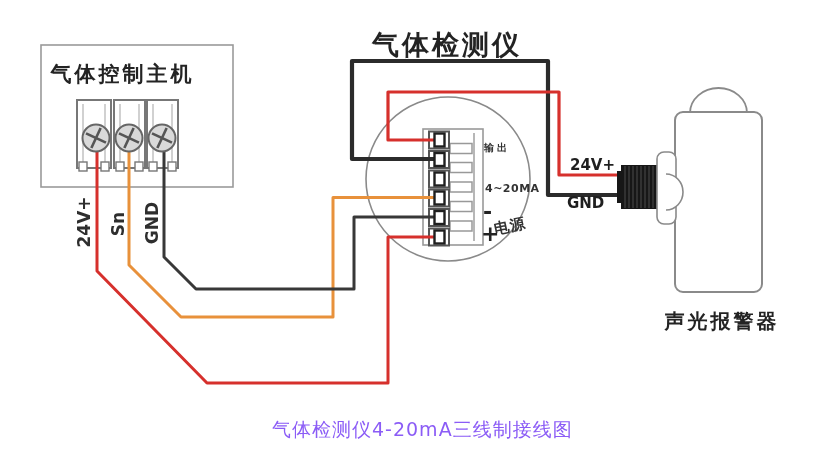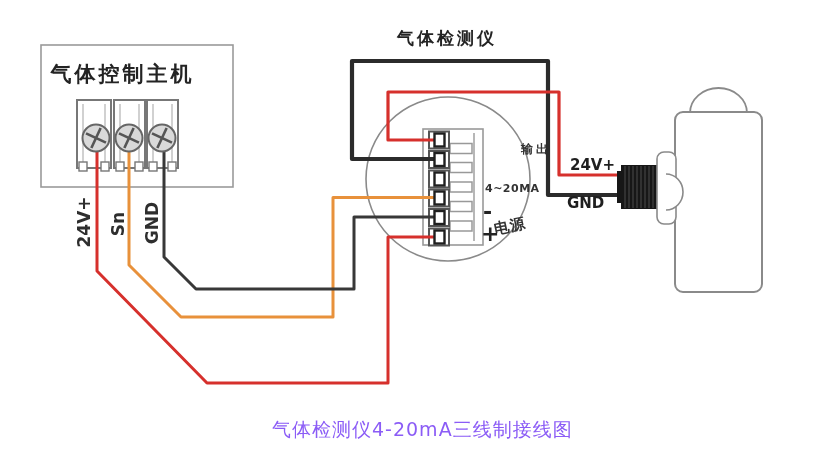--- a/index.html
+++ b/index.html
@@ -4,30 +4,30 @@
 <style>
   html,body{margin:0;padding:0;background:#ffffff;}
   #stage{
     position:relative;width:817px;height:476px;background:#ffffff;overflow:hidden;
     font-family:"DejaVu Sans","Liberation Sans",sans-serif;color:#2a2a2a;
   }
   #wiring{position:absolute;left:0;top:0;z-index:1;}
   .lbl{position:absolute;z-index:3;white-space:nowrap;}
   .title{font-weight:bold;color:#232323;}
   .host-title{left:41px;top:60px;width:163px;text-align:center;font-size:21px;letter-spacing:3px;}
-  .detector-title{left:368px;top:27px;width:158px;text-align:center;font-size:17px;letter-spacing:3px;}
+  .detector-title{left:368px;top:27px;width:158px;text-align:center;font-size:27px;letter-spacing:3px;}
   .alarm-title{left:646px;top:308px;width:152px;text-align:center;font-size:20px;letter-spacing:3px;}
   .caption{left:272px;top:417px;font-size:19px;font-weight:400;color:#8b5cf6;letter-spacing:1px;}
   .vlabel{width:80px;height:20px;text-align:center;font-size:17px;font-weight:bold;color:#2e2e2e;
           transform:rotate(-90deg);transform-origin:center center;}
   .v24{left:44px;top:212px;}
   .vsn{left:78px;top:214px;}
   .vgnd{left:112px;top:213px;}
   .strip-lbl{font-weight:bold;color:#333333;}
-  .out-lbl{left:484px;top:141px;font-size:12px;letter-spacing:3px;margin-left:37px;}
+  .out-lbl{left:484px;top:141px;font-size:10px;letter-spacing:3px;}
   .range-lbl{left:485px;top:182px;font-size:11px;letter-spacing:0.5px;}
   .minus-lbl{left:483px;top:199px;font-size:22px;color:#222;}
   .power-lbl{left:494px;top:217px;font-size:15px;letter-spacing:1px;transform:rotate(-12deg);}
   .plus-lbl{left:481px;top:221px;font-size:22px;color:#222;}
   .r24-lbl{left:570px;top:156px;font-size:15px;font-weight:bold;color:#1f1f1f;}
   .rgnd-lbl{left:567px;top:194px;font-size:15px;font-weight:bold;color:#1f1f1f;}
 </style>
 </head>
 <body>
 
@@ -137,20 +137,21 @@
           <line x1="653" y1="166" x2="653" y2="208"></line>
         <line x1="657" y1="166" x2="657" y2="208"></line>
       </g>
       <rect x="657" y="152" width="19" height="72" rx="7" fill="#ffffff" stroke="#8a8a8a" stroke-width="1.6"></rect>
       <path d="M 666 174 A 17 18 0 0 1 666 210" fill="#ffffff" stroke="#8a8a8a" stroke-width="1.6"></path>
     </g>
   </svg>
 
   <div class="lbl title host-title">气体控制主机</div>
   <div class="lbl title detector-title">气体检测仪</div>
+  <div class="lbl title alarm-title">声光报警器</div>
   <div class="lbl caption">气体检测仪4-20mA三线制接线图</div>
 
   <div class="lbl vlabel v24">24V+</div>
   <div class="lbl vlabel vsn">Sn</div>
   <div class="lbl vlabel vgnd">GND</div>
 
   <div class="lbl strip-lbl out-lbl">输出</div>
   <div class="lbl strip-lbl range-lbl">4~20MA</div>
   <div class="lbl strip-lbl minus-lbl">-</div>
   <div class="lbl strip-lbl power-lbl">电源</div>

